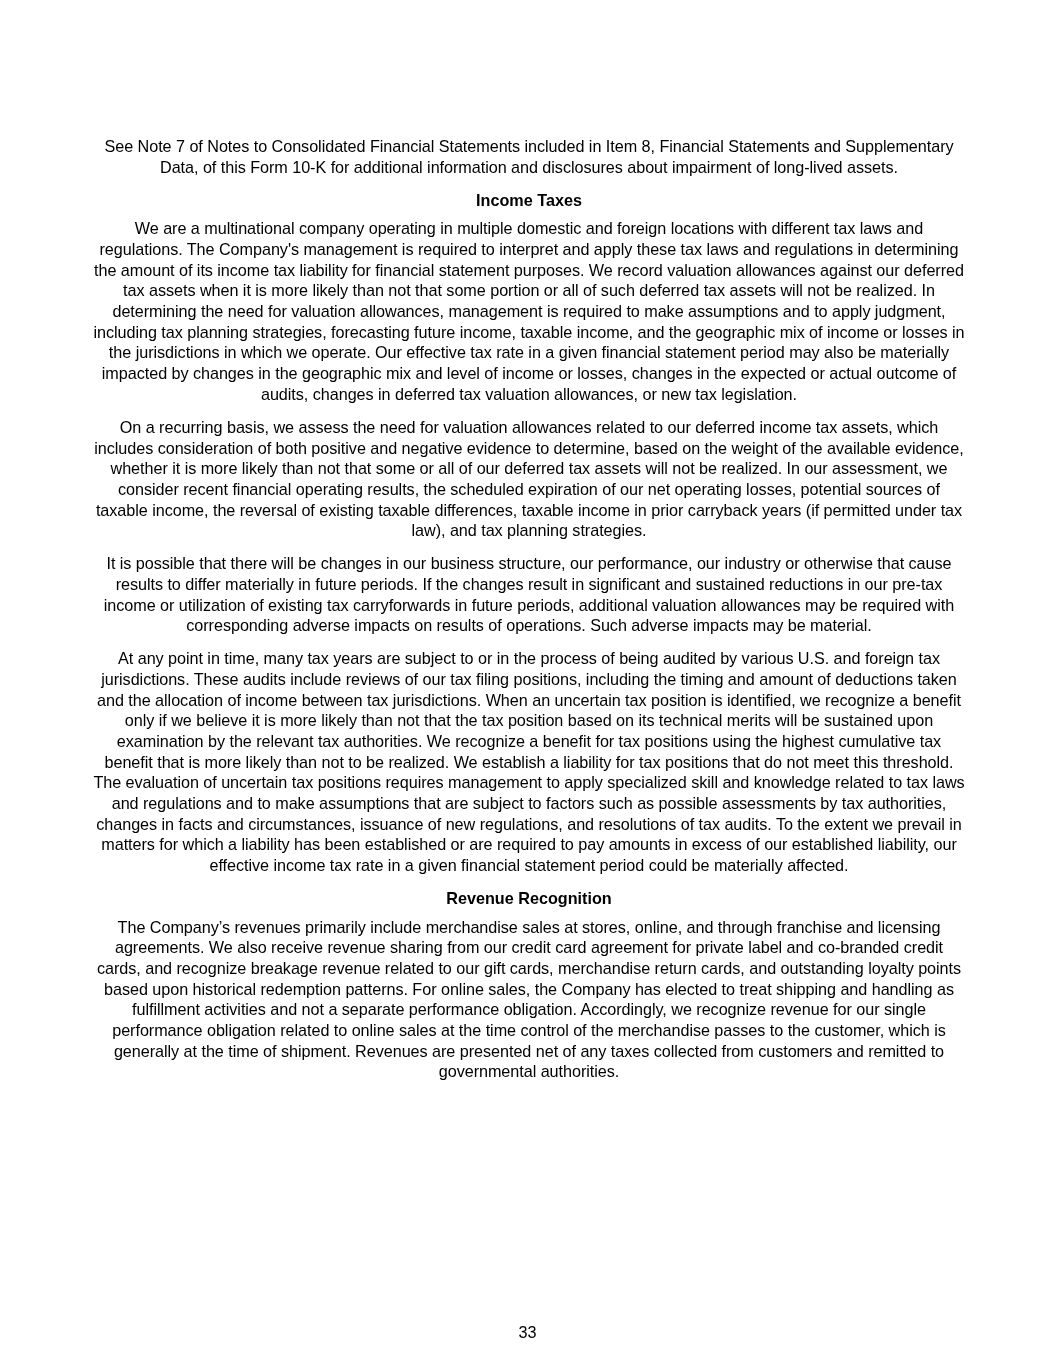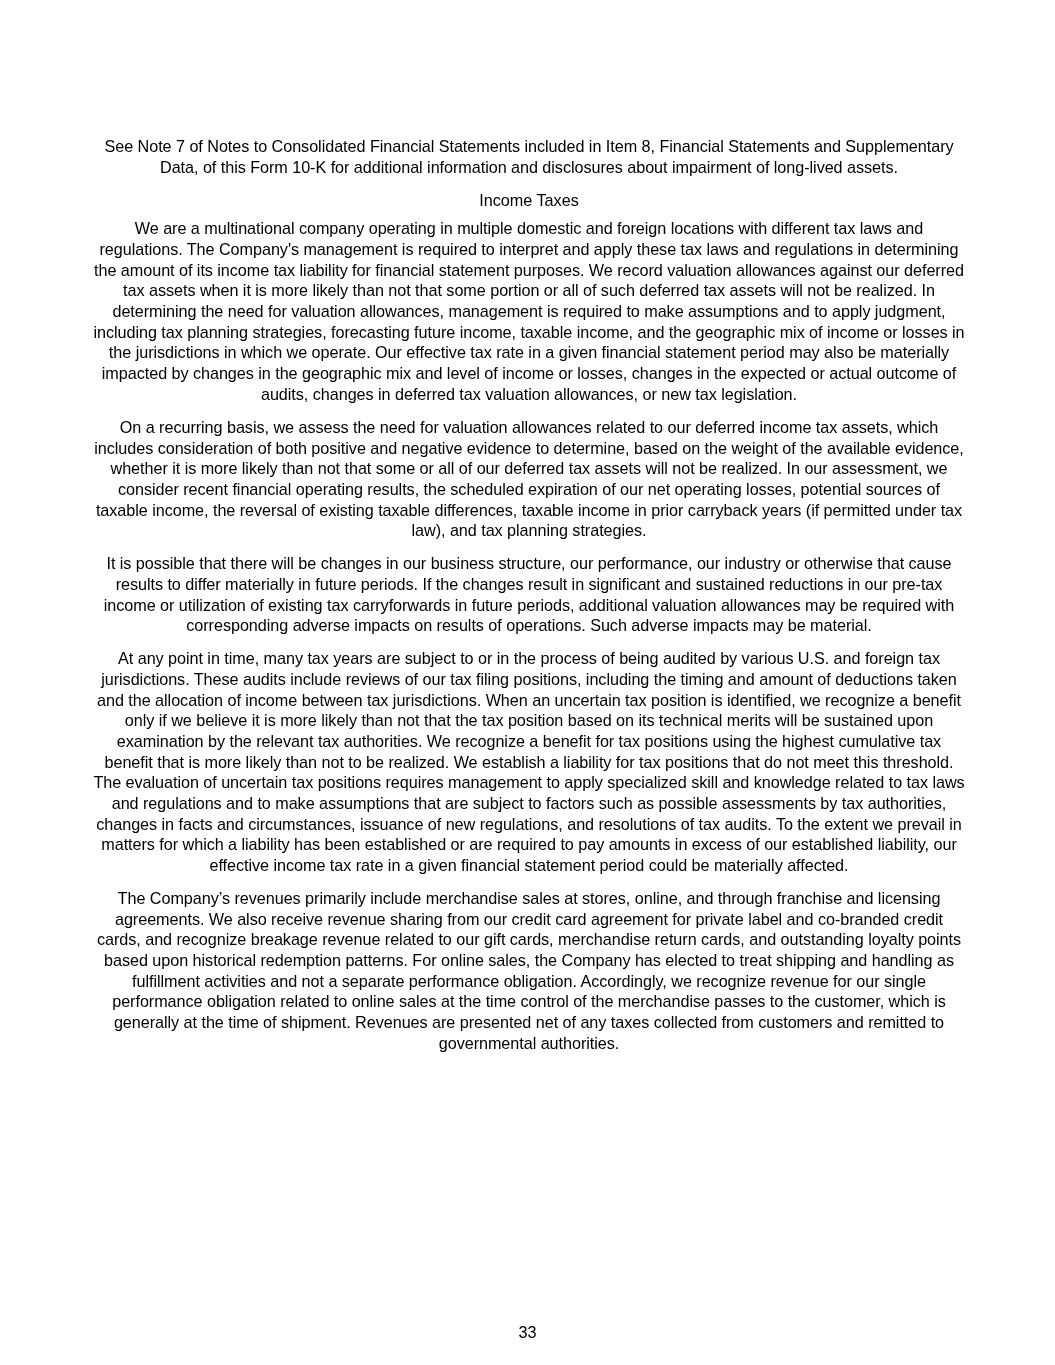--- a/index.html
+++ b/index.html
@@ -25,21 +25,21 @@
     p {
       margin: 0 0 12.5px 0;
       font-size: 16.2px;
       line-height: 20.65px;
       letter-spacing: -0.05px;
     }
     h2 {
       margin: 0 0 8px 0;
       font-size: 16.2px;
       line-height: 20.65px;
-      font-weight: normal;
+      font-weight: bold;
     }
     .page-number {
       position: absolute;
       left: 0;
       width: 1055px;
       top: 1322px;
       text-align: center;
       font-size: 16.2px;
       line-height: 20px;
     }
@@ -52,17 +52,18 @@
 
   <section>
     <h2>Income Taxes</h2>
     <p>We are a multinational company operating in multiple domestic and foreign locations with different tax laws and regulations. The Company's management is required to interpret and apply these tax laws and regulations in determining the amount of its income tax liability for financial statement purposes. We record valuation allowances against our deferred tax assets when it is more likely than not that some portion or all of such deferred tax assets will not be realized. In determining the need for valuation allowances, management is required to make assumptions and to apply judgment, including tax planning strategies, forecasting future income, taxable income, and the geographic mix of income or losses in the jurisdictions in which we operate. Our effective tax rate in a given financial statement period may also be materially impacted by changes in the geographic mix and level of income or losses, changes in the expected or actual outcome of audits, changes in deferred tax valuation allowances, or new tax legislation.</p>
     <p>On a recurring basis, we assess the need for valuation allowances related to our deferred income tax assets, which includes consideration of both positive and negative evidence to determine, based on the weight of the available evidence, whether it is more likely than not that some or all of our deferred tax assets will not be realized. In our assessment, we consider recent financial operating results, the scheduled expiration of our net operating losses, potential sources of taxable income, the reversal of existing taxable differences, taxable income in prior carryback years (if permitted under tax law), and tax planning strategies.</p>
     <p>It is possible that there will be changes in our business structure, our performance, our industry or otherwise that cause results to differ materially in future periods. If the changes result in significant and sustained reductions in our pre-tax income or utilization of existing tax carryforwards in future periods, additional valuation allowances may be required with corresponding adverse impacts on results of operations. Such adverse impacts may be material.</p>
     <p>At any point in time, many tax years are subject to or in the process of being audited by various U.S. and foreign tax jurisdictions. These audits include reviews of our tax filing positions, including the timing and amount of deductions taken and the allocation of income between tax jurisdictions. When an uncertain tax position is identified, we recognize a benefit only if we believe it is more likely than not that the tax position based on its technical merits will be sustained upon examination by the relevant tax authorities. We recognize a benefit for tax positions using the highest cumulative tax benefit that is more likely than not to be realized. We establish a liability for tax positions that do not meet this threshold. The evaluation of uncertain tax positions requires management to apply specialized skill and knowledge related to tax laws and regulations and to make assumptions that are subject to factors such as possible assessments by tax authorities, changes in facts and circumstances, issuance of new regulations, and resolutions of tax audits. To the extent we prevail in matters for which a liability has been established or are required to pay amounts in excess of our established liability, our effective income tax rate in a given financial statement period could be materially affected.</p>
   </section>
 
   <section>
+    <h2>Revenue Recognition</h2>
     <p>The Company’s revenues primarily include merchandise sales at stores, online, and through franchise and licensing agreements. We also receive revenue sharing from our credit card agreement for private label and co-branded credit cards, and recognize breakage revenue related to our gift cards, merchandise return cards, and outstanding loyalty points based upon historical redemption patterns. For online sales, the Company has elected to treat shipping and handling as fulfillment activities and not a separate performance obligation. Accordingly, we recognize revenue for our single performance obligation related to online sales at the time control of the merchandise passes to the customer, which is generally at the time of shipment. Revenues are presented net of any taxes collected from customers and remitted to governmental authorities.</p>
   </section>
 </div>
 
 <div class="page-number">33</div>
 
 </body></html>

